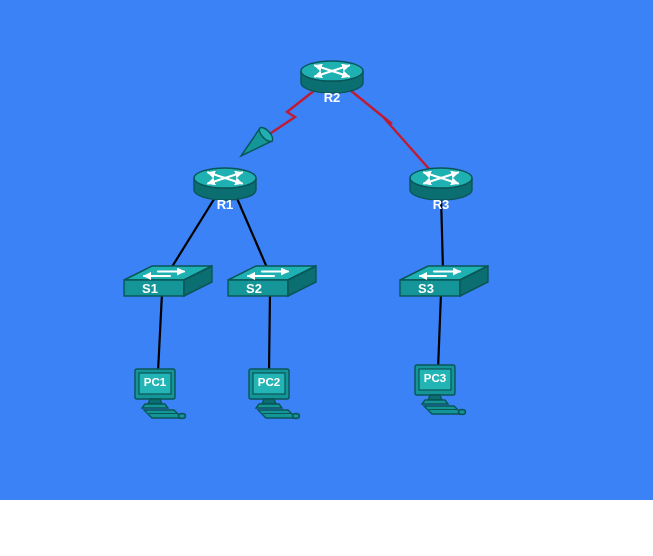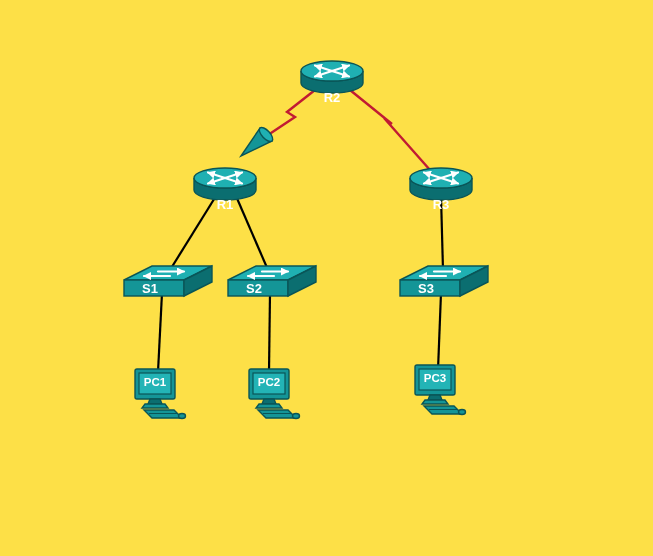--- a/index.html
+++ b/index.html
@@ -1,16 +1,16 @@
 <!DOCTYPE html>
 <html><head>
 <meta charset="utf-8">
 <style>
   html,body{margin:0;padding:0;background:#fff;}
-  .canvas{position:relative;width:653px;height:556px;background:#fde047;overflow:hidden;
+  .canvas{position:relative;width:653px;height:500px;background:#3b82f6;overflow:hidden;
           font-family:"Liberation Sans",sans-serif;}
   svg{position:absolute;left:0;top:0;}
   .top{fill:#1fb0b2;stroke:#0a5557;stroke-width:1.4;}
   .front{fill:#149597;stroke:#0a5557;stroke-width:1.4;}
   .side{fill:#0b6e70;stroke:#0a5557;stroke-width:1.4;}
   .screen{fill:#23b4b6;stroke:#0a5557;stroke-width:1.2;}
   .arrows line{stroke:#ffffff;stroke-width:2.2;stroke-linecap:round;}
   .detail{stroke:#0a5557;stroke-width:1;}
   .lbl{fill:#ffffff;font-family:"Liberation Sans",sans-serif;font-weight:bold;
        font-size:13px;text-anchor:middle;}

